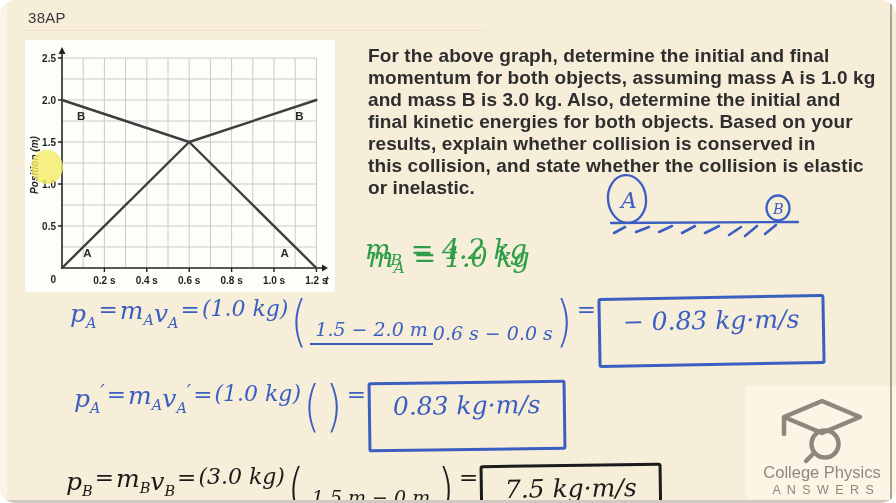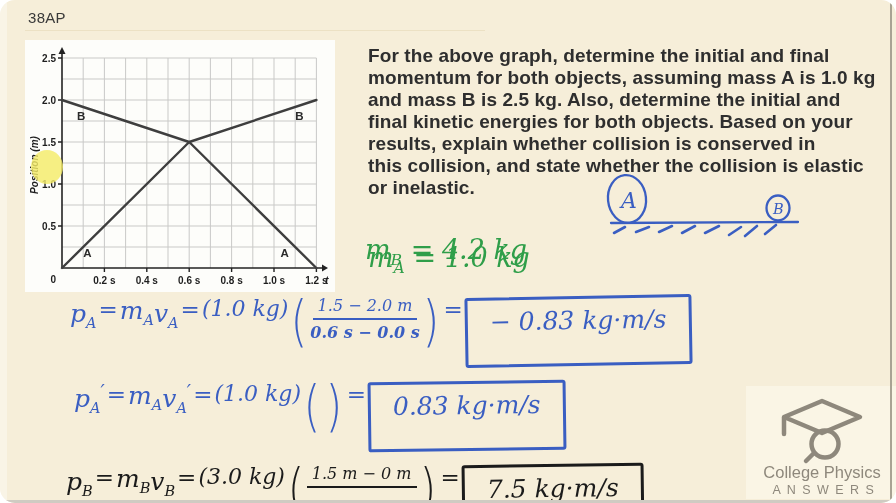--- a/index.html
+++ b/index.html
@@ -58,23 +58,23 @@
     display: flex; 
     font-size: 25px; white-space: nowrap; height: 70px;
   }
   .eq .op { font-size: 23px; padding: 0 2px; }
   .eq .mass { font-size: 22px; }
   .eq .bigp {
     font-family: "DejaVu Sans", sans-serif; font-style: normal;
     font-size: 56px; font-weight: 200; line-height: 0.9;
     transform: scaleX(0.75);
   }
-  .frac { display: inline-flex; flex-direction: column; align-items: center; font-size: 16px; }
+  .frac { display: inline-flex; flex-direction: row; align-items: center; font-size: 19px; }
   .frac .num { padding: 0 5px 3px; border-bottom: 2px solid currentColor; }
-  .frac .den { padding-top: 3px; font-weight: bold; }
+  .frac .den { padding-top: 3px; }
   .result-box {
     border: 3px solid currentColor; border-radius: 3px;
     padding: 7px 22px 9px; font-size: 25px;
     transform: rotate(-0.8deg);
   }
 
   
   .sketch { position: absolute; left: 590px; top: 168px; }
   .logo { position: absolute; left: 748px; top: 396px; color: #8e887c; }
   .logo-panel {
@@ -163,21 +163,21 @@
         <text x="259.6" y="217.08" text-anchor="middle" font-size="11.5" font-weight="700" fill="#2a2a2a">A</text>
         <text x="56.08" y="80.16" text-anchor="middle" font-size="11.5" font-weight="700" fill="#2a2a2a">B</text>
         <text x="274.44000000000005" y="80.16" text-anchor="middle" font-size="11.5" font-weight="700" fill="#2a2a2a">B</text>
         <ellipse cx="22" cy="127" rx="16" ry="17" fill="#f4ec69" opacity="0.82"></ellipse>
       </svg>
   </div>
 
   <div class="problem-text">
     <div>For the above graph, determine the initial and final</div>
     <div>momentum for both objects, assuming mass A is 1.0 kg</div>
-    <div>and mass B is 2.5 kg. Also, determine the initial and</div>
+    <div>and mass B is 3.0 kg. Also, determine the initial and</div>
     <div>final kinetic energies for both objects. Based on your</div>
     <div>results, explain whether collision is conserved in</div>
     <div>this collision, and state whether the collision is elastic</div>
     <div>or inelastic.</div>
   </div>
 
   <div class="note hw" style="left: 368px; top: 194px; color: rgb(47, 158, 73); margin-top: 48px;">
     <span>m</span><sub>A</sub>
     <span>= 1.0 kg</span>
   </div>

